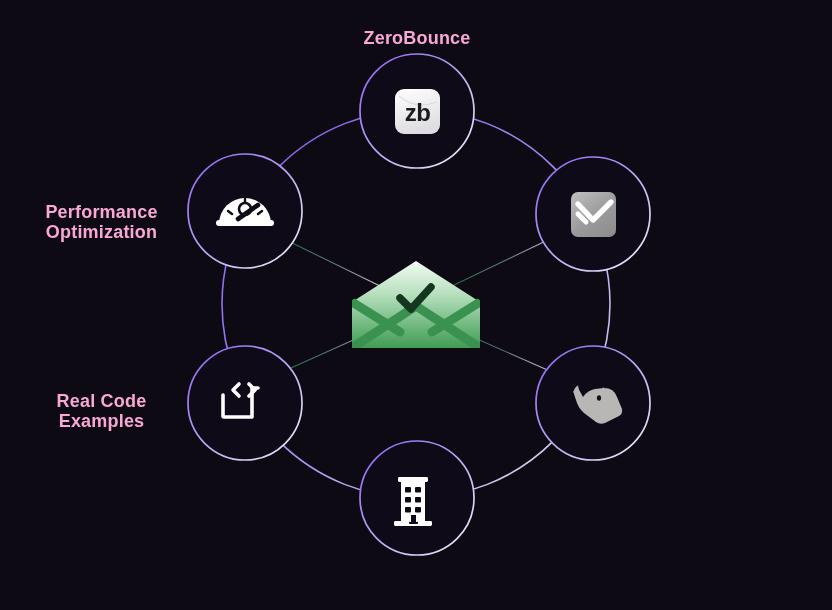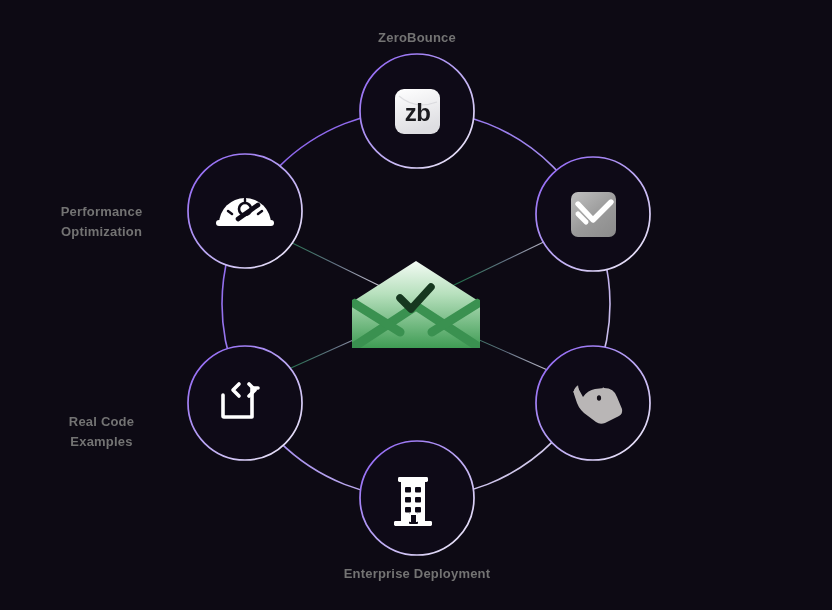--- a/index.html
+++ b/index.html
@@ -22,25 +22,25 @@
   #diagram {
     position: absolute;
     inset: 0;
     width: 832px;
     height: 610px;
     display: block;
   }
   .node-label {
     position: absolute;
     font-family: "Liberation Sans", sans-serif;
-    font-size: 13px;
+    font-size: 18px;
     font-weight: 700;
     line-height: 20px;
     letter-spacing: 0.2px;
-    color: #737373;
+    color: #f9a8d4;
     white-space: pre-line;
     pointer-events: none;
   }
   .lbl-right { text-align: center; }
   .lbl-left  { text-align: right; }
   .lbl-center{ text-align: center; }
 </style>
 </head>
 <body>
 
@@ -170,19 +170,18 @@
       <path d="M400 298 l11 11 l20 -22" fill="none" stroke="#16371f" stroke-width="7.5" stroke-linecap="round" stroke-linejoin="round"></path>
     </g>
   </svg>
 
   <div class="node-label lbl-center" style="left:317px; top:28px; width:200px;">ZeroBounce</div>
 
   <div class="node-label lbl-right" style="left:30px; top:202px; width:143px;">Performance
 Optimization</div>
 
 
-  <div class="node-label lbl-right" style="left:30px; top:391px; width:143px;margin-top:21px;">Real Code
+  <div class="node-label lbl-right" style="left:30px; top:391px; width:143px;">Real Code
 Examples</div>
 
 
-  <div class="node-label lbl-center" style="left:317px; top:564px; width:200px;">Enterprise Deployment</div>
 
 </div>
 
 </body></html>

